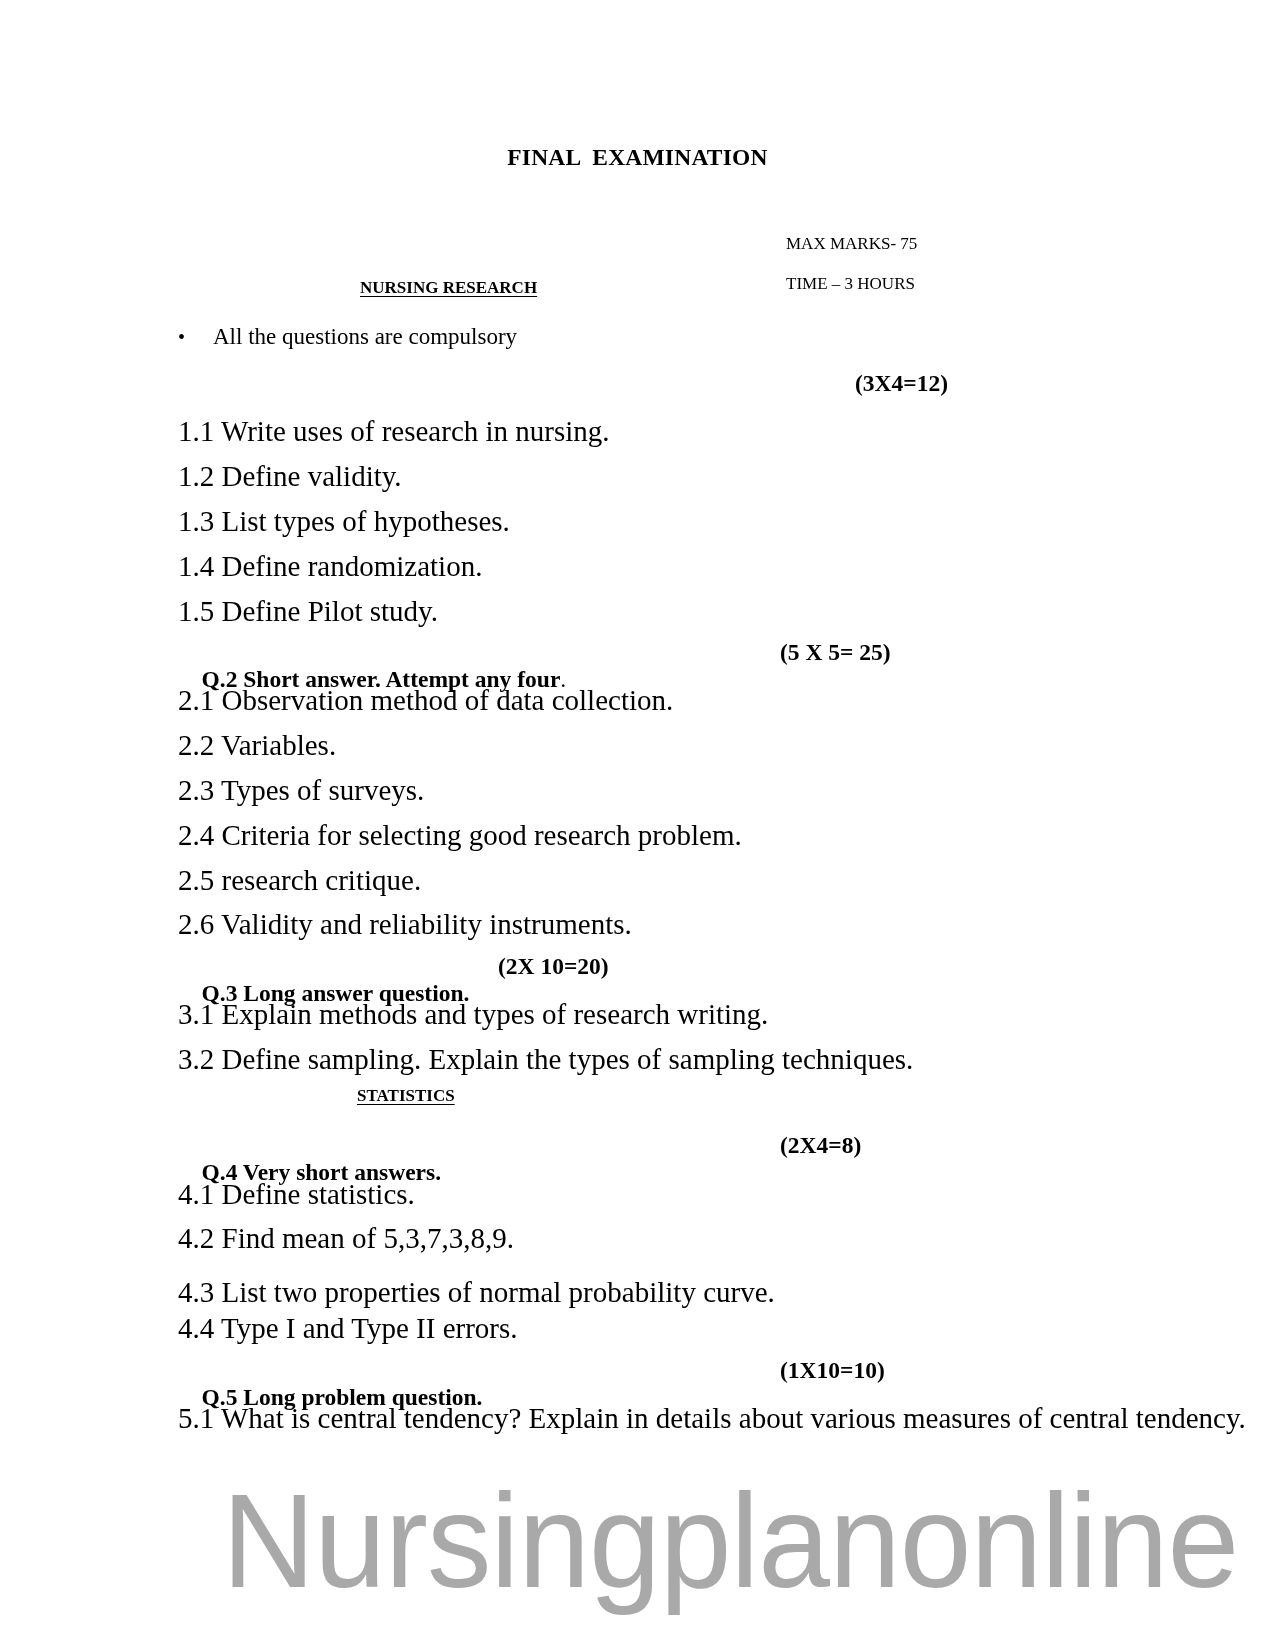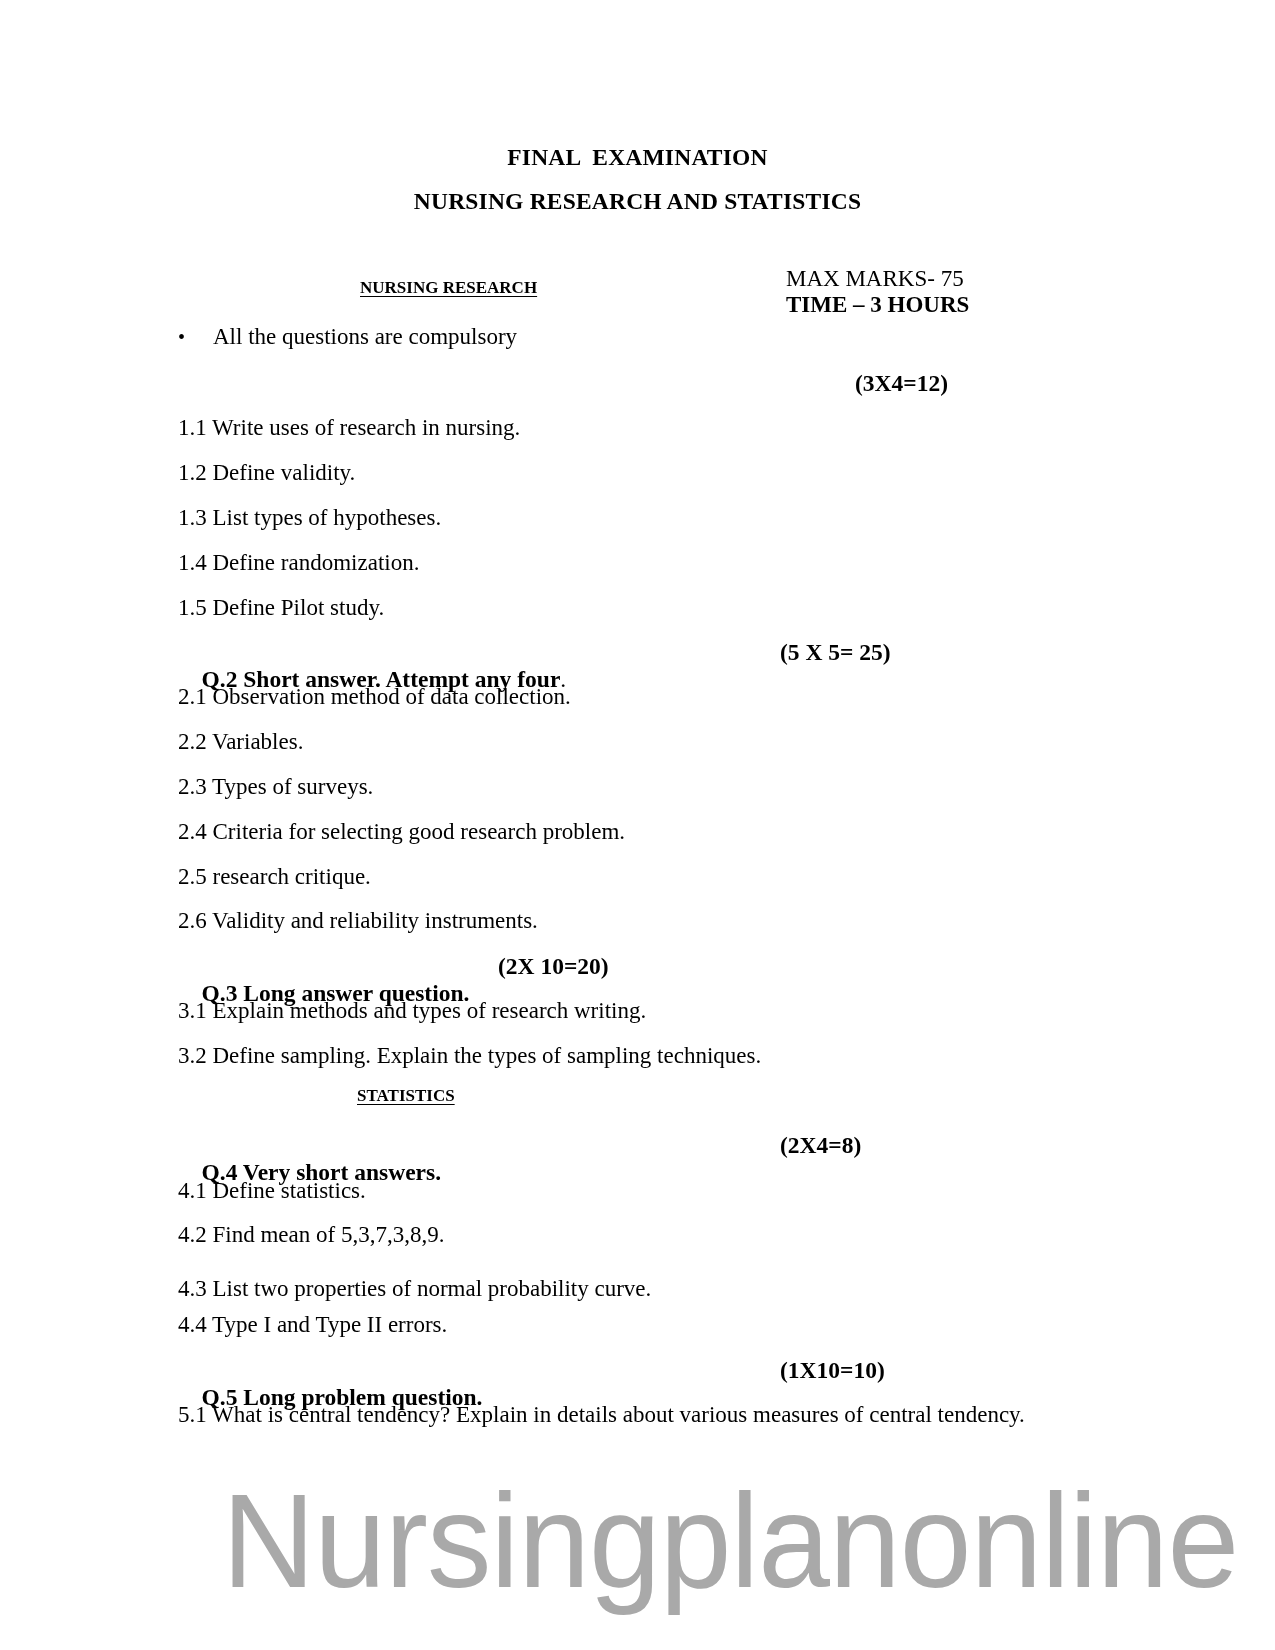--- a/index.html
+++ b/index.html
@@ -35,26 +35,25 @@
   .title-main   { top: 144px; }
   .title-sub    { top: 188px; }
 
   .title-main span,
   .title-sub span { white-space: pre; }
 
   
   .info-line {
     position: absolute;
     left: 786px;
-    font-size: 23px;
+    font-size: 17px;
     white-space: pre;
-    margin-top: 32px;
   }
   .info-max  { top: 234px; }
-  .info-time { top: 260px; font-weight: bold; }
+  .info-time { top: 274px; }
 
   
   .section-heading {
     position: absolute;
     font-weight: bold;
     font-size: 17px;
     text-decoration: underline;
     text-underline-offset: 3px;
     white-space: pre;
   }
@@ -94,21 +93,21 @@
     font-size: 23.5px;
     font-weight: bold;
     white-space: pre;
     font-family: Liberation Serif, serif;
   }
 
   
   .q-item {
     position: absolute;
     left: 178px;
-    font-size: 23px;
+    font-size: 29px;
     white-space: pre;
   }
 
   
   .watermark {
     position: absolute;
     left: 222px;
     top: 1475px;
     font-family: "Liberation Sans", "DejaVu Sans", sans-serif;
     font-size: 133px;
@@ -121,23 +120,20 @@
     user-select: none;
   }
 </style>
 </head>
 <body>
 
 <div class="page">
 
   <div class="doc-title title-main">
     <span>FINAL  EXAMINATION</span>
-  </div>
-  <div class="doc-title title-sub">
-    <span>NURSING RESEARCH AND STATISTICS</span>
   </div>
 
   <div class="info-line info-max">MAX MARKS- 75</div>
   <div class="info-line info-time">TIME – 3 HOURS</div>
 
   <div class="section-heading sec-research">NURSING RESEARCH</div>
 
   <div class="bullet-row">
     <span class="bullet-dot">•</span>
     <span class="bullet-text">All the questions are compulsory</span>

